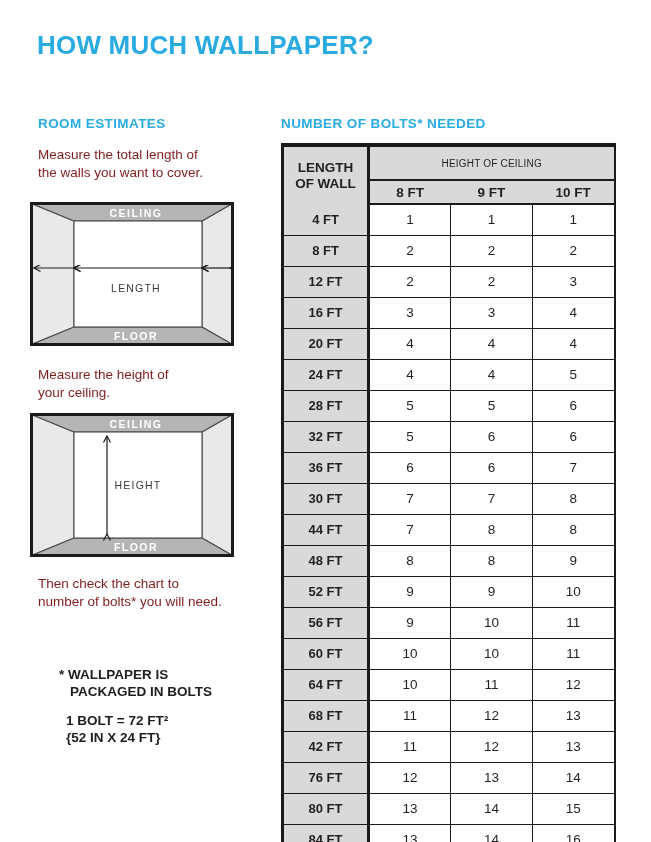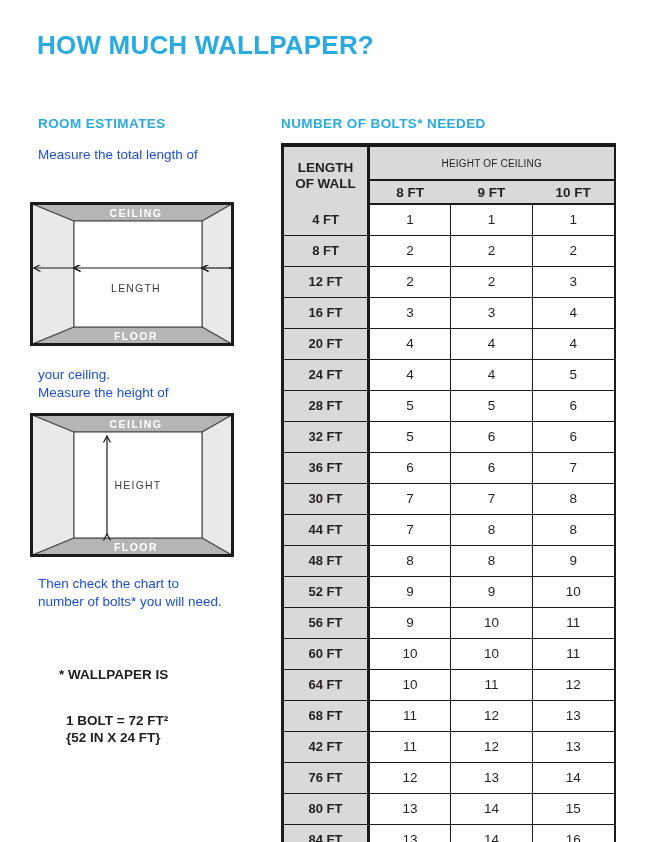--- a/index.html
+++ b/index.html
@@ -21,21 +21,21 @@
   .page-title{
     left:37px;top:30px;font-size:26px;font-weight:bold;color:var(--accent);
     letter-spacing:0.2px;white-space:nowrap;
   }
   .section-heading{
     font-size:13.5px;font-weight:bold;color:var(--accent);letter-spacing:0.4px;
     white-space:nowrap;
   }
   .room-heading{left:38px;top:116px;}
   .table-heading{left:281px;top:116px;width:332px;text-align:left;}
-  .para{font-size:13.5px;line-height:17.5px;color:#1d4ed8;}
+  .para{font-size:13.5px;line-height:17.5px;color:#7f1d1d;}
   .step1{left:38px;top:146px;}
   .step2{left:38px;top:366px;}
   .step3{left:38px;top:575px;}
   .footnote{left:38px;top:667px;font-size:13.5px;line-height:16.5px;font-weight:bold;color:#1e1e1e;margin-left:21px;}
   .footnote .indent{padding-left:11px;}
   .bolt-info{left:38px;top:712px;font-size:13.5px;line-height:17px;font-weight:bold;color:#1e1e1e;margin-left:28px;}
   .diagram{display:block;}
   .diagram1{left:30px;top:202px;}
   .diagram2{left:30px;top:413px;}
   
@@ -76,20 +76,21 @@
 </style>
 </head>
 <body>
 
 <div class="abs page-title">HOW MUCH WALLPAPER?</div>
 
 <div class="abs section-heading room-heading">ROOM ESTIMATES</div>
 
 <div class="abs para step1">
   <div>Measure the total length of</div>
+  <div>the walls you want to cover.</div>
 </div>
 
 <svg class="abs diagram diagram1" width="204" height="144" viewBox="0 0 204 144">
   <defs>
     <marker id="ah1" markerWidth="9" markerHeight="9" refX="1" refY="3.5" orient="auto" markerUnits="userSpaceOnUse">
       <path d="M7.5,0 L1,3.5 L7.5,7" fill="none" stroke="#1a1a1a" stroke-width="1.2"></path>
     </marker>
   </defs>
   <polygon class="wall" points="1.5,1.5 44,19 44,125 1.5,142.5"></polygon>
   <polygon class="wall" points="202.5,1.5 172,19 172,125 202.5,142.5"></polygon>
@@ -101,22 +102,22 @@
   <text class="band-label" x="106" y="138">FLOOR</text>
   <g>
     <line class="dim-line" x1="4" y1="66" x2="44" y2="66" marker-start="url(#ah1)" marker-end="url(#ah1)"></line>
     <line class="dim-line" x1="44" y1="66" x2="172" y2="66" marker-start="url(#ah1)" marker-end="url(#ah1)"></line>
     <line class="dim-line" x1="172" y1="66" x2="200" y2="66" marker-start="url(#ah1)" marker-end="url(#ah1)"></line>
   </g>
   <text class="dim-label" x="106" y="90">LENGTH</text>
 </svg>
 
 <div class="abs para step2">
+  <div>Measure the height of</div>
   <div>your ceiling.</div>
-  <div>Measure the height of</div>
 </div>
 
 <svg class="abs diagram diagram2" width="204" height="144" viewBox="0 0 204 144">
   <defs>
     <marker id="ah2" markerWidth="9" markerHeight="9" refX="1" refY="3.5" orient="auto" markerUnits="userSpaceOnUse">
       <path d="M7.5,0 L1,3.5 L7.5,7" fill="none" stroke="#1a1a1a" stroke-width="1.2"></path>
     </marker>
   </defs>
   <polygon class="wall" points="1.5,1.5 44,19 44,125 1.5,142.5"></polygon>
   <polygon class="wall" points="202.5,1.5 172,19 172,125 202.5,142.5"></polygon>
@@ -132,20 +133,21 @@
   <text class="dim-label" x="108" y="76">HEIGHT</text>
 </svg>
 
 <div class="abs para step3">
   <div>Then check the chart to</div>
   <div>number of bolts* you will need.</div>
 </div>
 
 <div class="abs footnote">
   <div>* WALLPAPER IS</div>
+  <div class="indent">PACKAGED IN BOLTS</div>
 </div>
 
 <div class="abs bolt-info">
   <div>1 BOLT = 72 FT²</div>
   <div>{52 IN X 24 FT}</div>
 </div>
 
 <div class="abs section-heading table-heading">NUMBER OF BOLTS* NEEDED</div>
 
 <table class="abs bolts-table">

